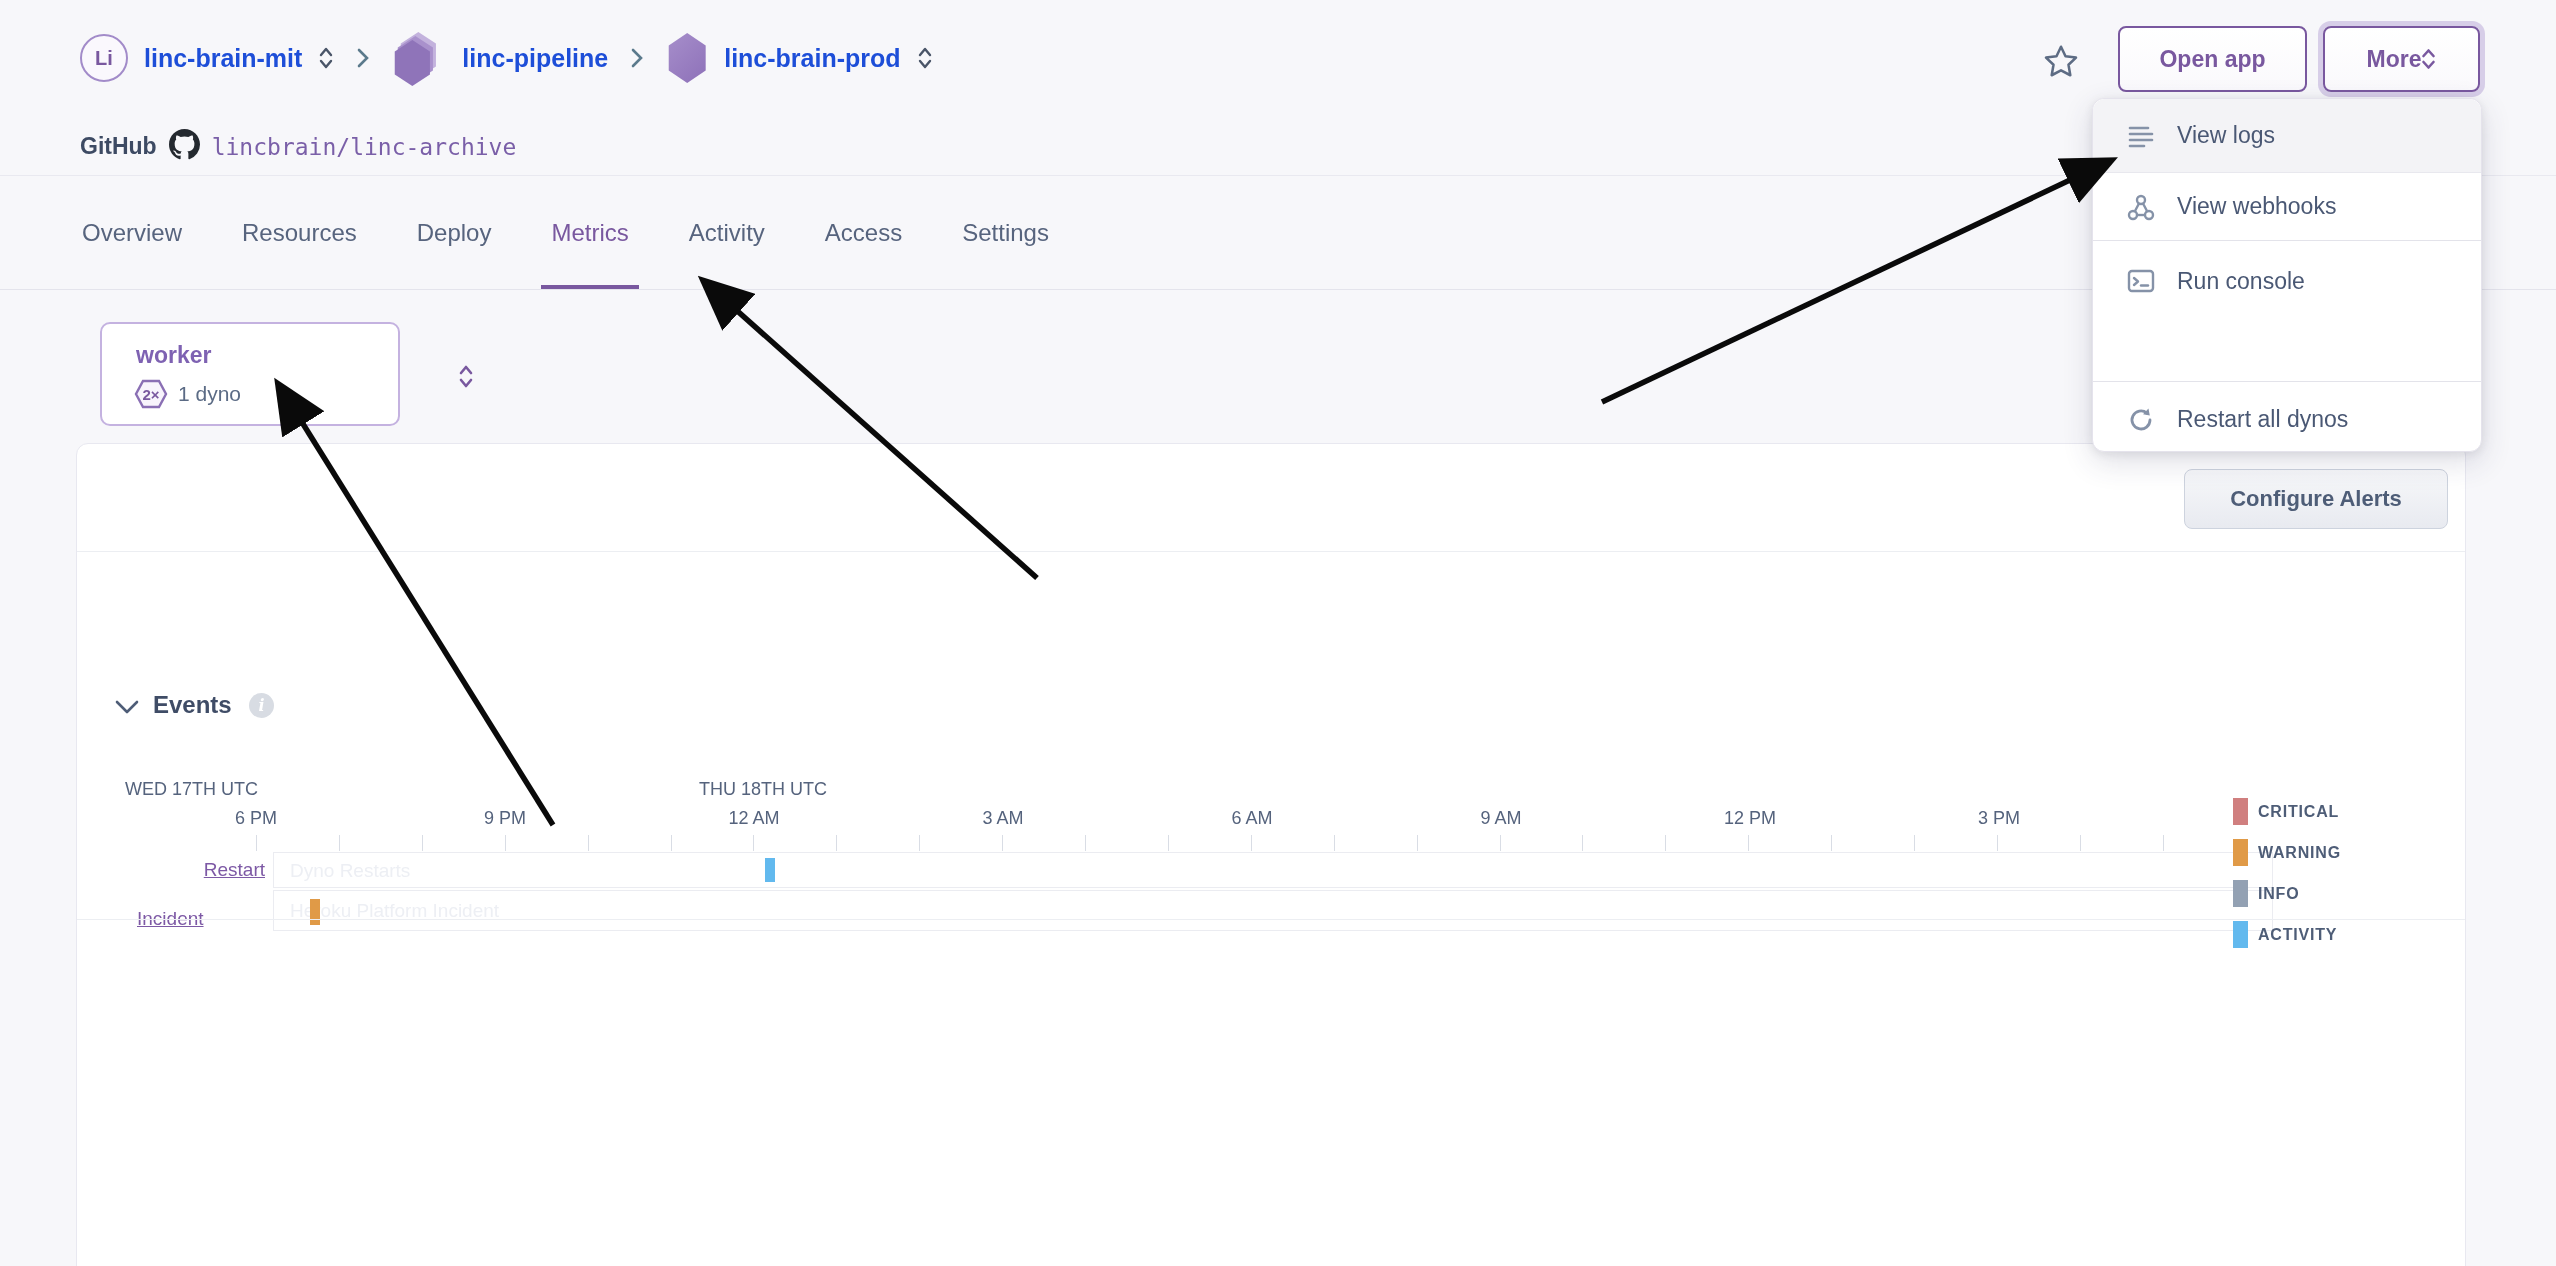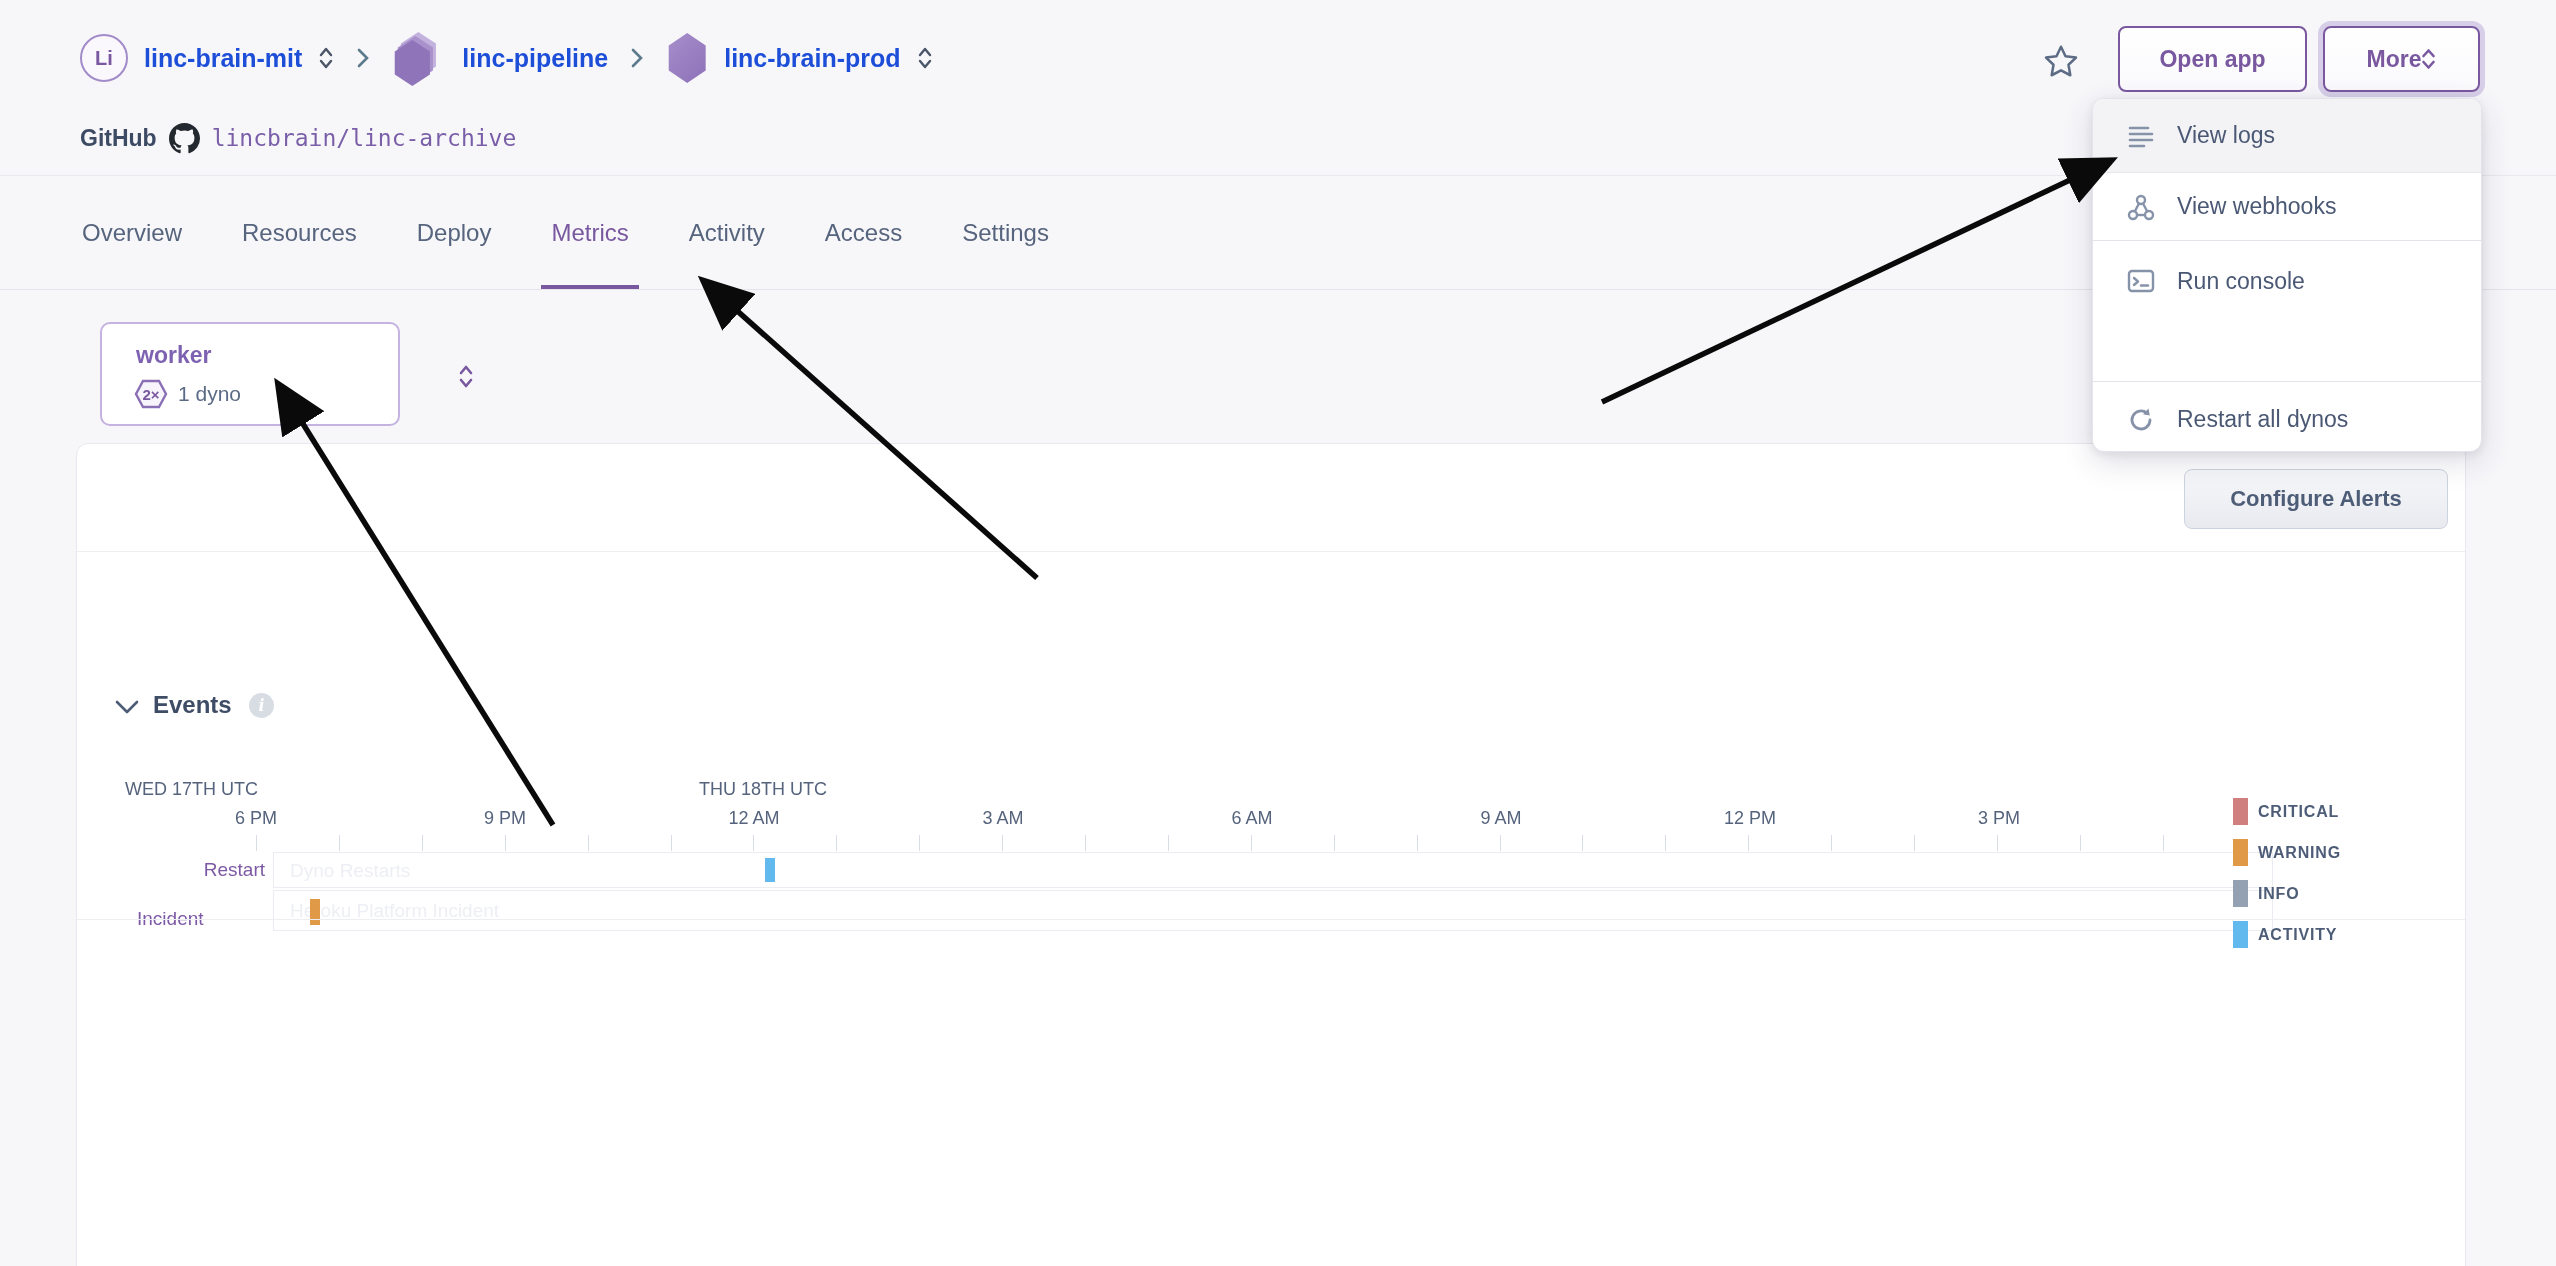--- a/index.html
+++ b/index.html
@@ -25,21 +25,21 @@
   .sec-title{font-size:24px;font-weight:700;color:#3f4c66}
   .info{width:25px;height:25px;border-radius:50%;background:#d8dce3;color:#fff;
         font-family:"DejaVu Serif",serif;font-style:italic;font-weight:700;font-size:16px;
         display:flex;align-items:center;justify-content:center}
   
   .axis-day{font-size:18px;color:#55637d}
   .axis-time{font-size:18px;color:#55637d;text-align:center}
   .tick{position:absolute;width:1px;height:16px;background:#d9dde5}
   .evrow{position:absolute;left:196px;width:2000px;box-sizing:border-box;border:1px solid #ebecf1;background:#fff}
   .ghost{font-size:19px;color:#edeff4;white-space:nowrap}
-  .rowlink{font-size:19px;color:#7d59a5;cursor:pointer}
+  .rowlink{font-size:19px;color:#7d59a5;text-decoration:underline;cursor:pointer}
   .lgd-lbl{font-size:16px;font-weight:700;color:#4e5d77;letter-spacing:.8px}
   
   .menu{background:#fff;border:1px solid #e5e3ec;border-radius:12px;
         box-shadow:0 10px 30px rgba(50,50,93,.16),0 2px 10px rgba(0,0,0,.08)}
   .menu-item{position:absolute;left:0;width:100%;display:flex;align-items:center;gap:22px;
              padding-left:34px;box-sizing:border-box;font-size:23px;color:#4a5874;cursor:pointer}
   .menu-item.hl{background:#f3f3f6;border-bottom:1px solid #e8e8ee;border-radius:12px 12px 0 0}
   .mdiv{position:absolute;left:0;width:100%;height:1px;background:#e3e3ea}
   svg{display:block}
 </style>
@@ -98,21 +98,21 @@
   <div class="a btn btn-purple ring" style="left:2323px;top:26px;width:157px;height:66px;">
     <span>More</span>
     <span>
       <svg width="15" height="24" viewBox="0 0 15 24" fill="none" stroke="#79589f" stroke-width="2.6" stroke-linecap="round" stroke-linejoin="round">
           <polyline points="2.5,9 7.5,3.5 12.5,9"></polyline>
           <polyline points="2.5,15 7.5,20.5 12.5,15"></polyline>
         </svg>
       </span>
     </div>
 
-  <div class="a" style="left:80px;top:116px;height:44px;display:flex;align-items:center;gap:12px">
+  <div class="a" style="left:80px;top:116px;height:44px;display:flex;align-items:flex-end;gap:12px">
     <span style="font-size:23px;font-weight:700;color:#3d4a63">GitHub</span>
     <span>
       <svg width="31" height="31" viewBox="0 0 16 16" fill="#24292f">
           <path d="M8 0C3.58 0 0 3.58 0 8c0 3.54 2.29 6.53 5.47 7.59.4.07.55-.17.55-.38 0-.19-.01-.82-.01-1.49-2.01.37-2.53-.49-2.69-.94-.09-.23-.48-.94-.82-1.13-.28-.15-.68-.52-.01-.53.63-.01 1.08.58 1.23.82.72 1.21 1.87.87 2.33.66.07-.52.28-.87.51-1.07-1.78-.2-3.64-.89-3.64-3.95 0-.87.31-1.59.82-2.15-.08-.2-.36-1.02.08-2.12 0 0 .67-.21 2.2.82.64-.18 1.32-.27 2-.27s1.36.09 2 .27c1.53-1.04 2.2-.82 2.2-.82.44 1.1.16 1.92.08 2.12.51.56.82 1.27.82 2.15 0 3.07-1.87 3.75-3.65 3.95.29.25.54.73.54 1.48 0 1.07-.01 1.93-.01 2.2 0 .21.15.46.55.38A8.01 8.01 0 0 0 16 8c0-4.42-3.58-8-8-8z"></path>
         </svg>
       </span>
     <span style="font-family:'DejaVu Sans Mono',monospace;font-size:23px;color:#7a5fa8">lincbrain/linc-archive</span>
   </div>
 </div>
 

